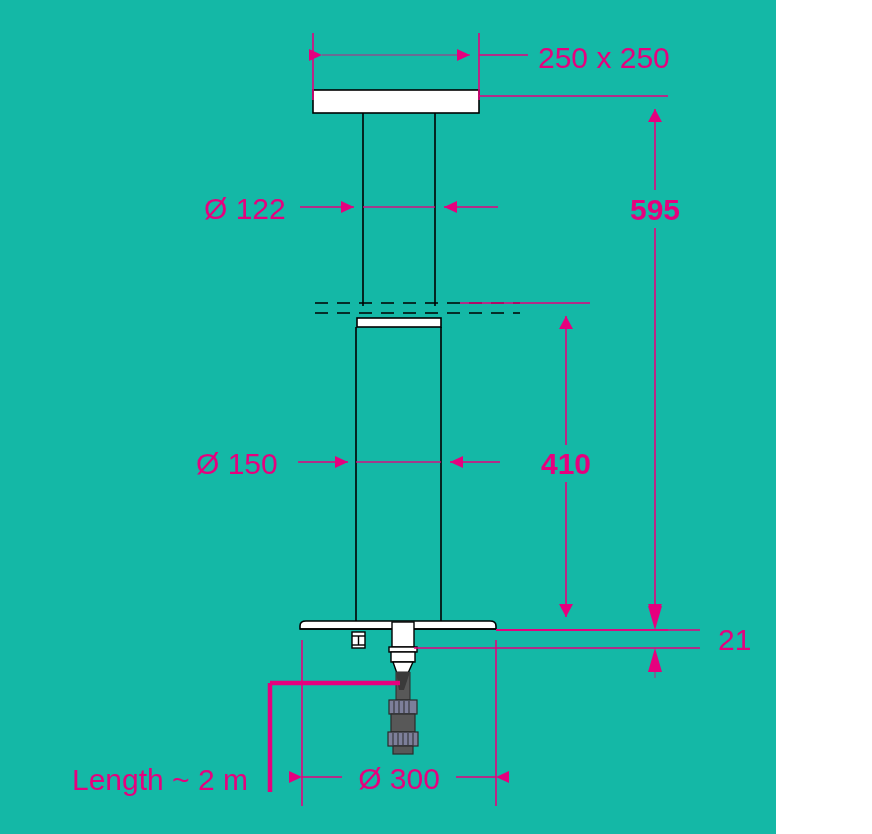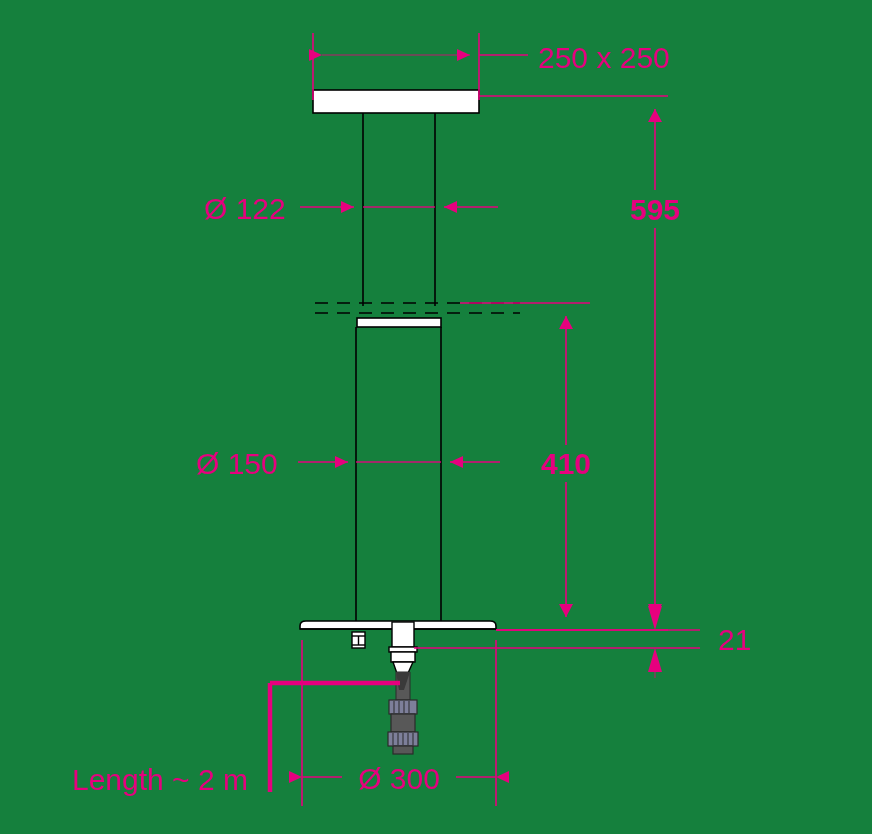--- a/index.html
+++ b/index.html
@@ -5,23 +5,23 @@
   html, body {
     margin: 0;
     padding: 0;
     background: #ffffff;
   }
   body {
     font-family: "Liberation Sans", sans-serif;
   }
   #drawing-root {
     position: relative;
-    width: 872px;
+    width: 776px;
     height: 834px;
-    background: #15803d;
+    background: #14b8a6;
     overflow: hidden;
   }
   #drawing-svg {
     position: absolute;
     left: 0;
     top: 0;
     width: 872px;
     height: 834px;
   }
   .dim-text {

